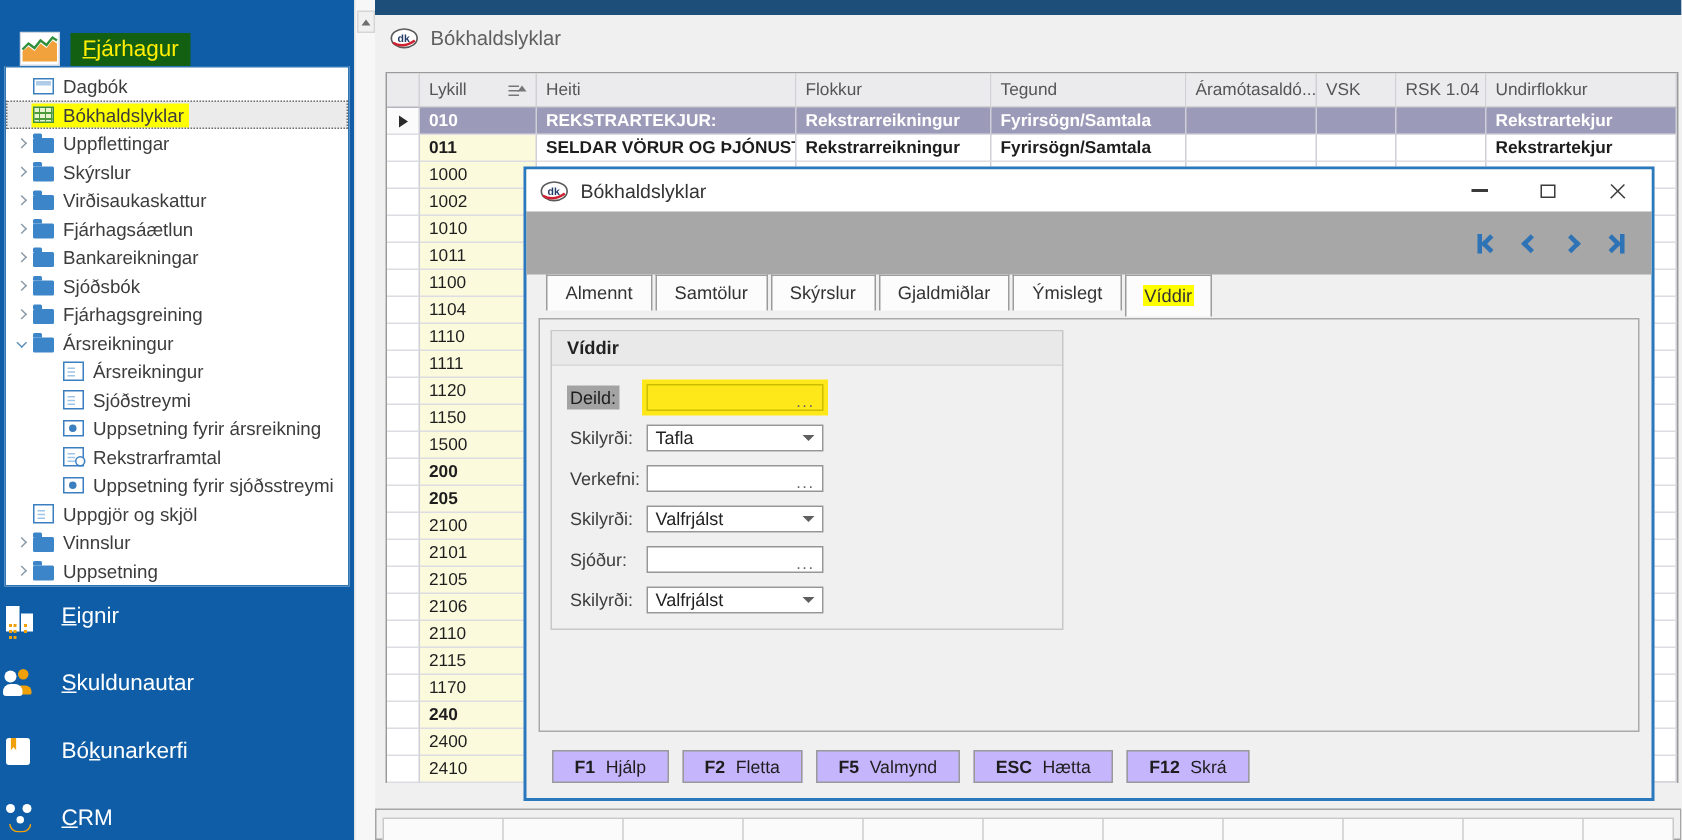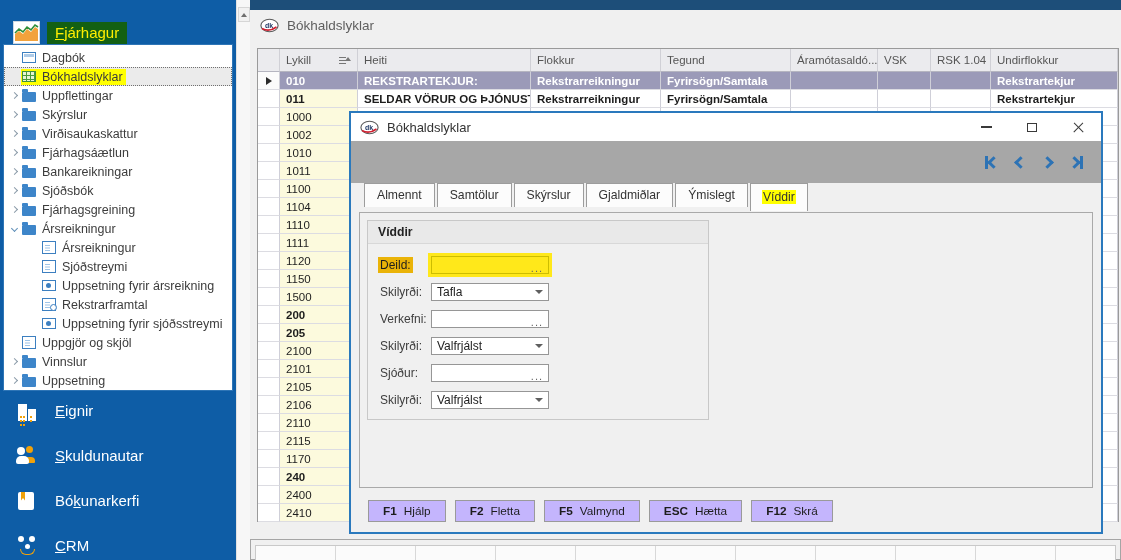--- a/index.html
+++ b/index.html
@@ -34,21 +34,21 @@
   .ti[data-icon="folder"]::before { content:""; position:absolute; top:-3px; left:0; width:6px; height:3px; background:#3d85c9; border-radius:1px 1px 0 0; }
   .ti[data-icon="document"],.ti[data-icon="doc-search"] { width:10px; height:13px; background:#fff; border:1px solid #3c7fc0; }
   .ti[data-icon="document"]::before,.ti[data-icon="doc-search"]::before { content:""; position:absolute; left:1.5px; top:2.5px; width:5px; height:1.2px;
     background:#9ec4e8; box-shadow:0 2.5px #9ec4e8,0 5px #9ec4e8; }
   .ti[data-icon="doc-search"]::after { content:""; position:absolute; right:-2px; bottom:-1px; width:5px; height:5px;
     border:1.4px solid #3c7fc0; border-radius:50%; background:rgba(255,255,255,.85); }
   .ti[data-icon="settings-view"] { width:13px; height:11px; background:#fff; border:1px solid #3c7fc0; }
   .ti[data-icon="settings-view"]::before { content:""; position:absolute; left:2.5px; top:2px; width:5px; height:5px; background:#3c7fc0; border-radius:50%; }
 
   .modules { position:absolute; left:0; top:388px; width:236px; }
-  .module-item { display:flex; align-items:center; height:45px; padding-left:16px; color:#fff; font-size:15px; cursor:pointer; }
+  .module-item { display:flex; align-items:center; height:45px; padding-left:2px; color:#fff; font-size:15px; cursor:pointer; }
   .module-item .lbl { margin-left:15px; }
   .module-item .key { text-decoration:underline; }
   .mi { position:relative; width:24px; height:22px; flex:0 0 24px; }
   .mi i { position:absolute; }
   .mi[data-icon="building"] .t1 { left:2px; bottom:1px; width:9px; height:17px; background:#fff; }
   .mi[data-icon="building"] .t2 { left:12px; bottom:1px; width:8px; height:12px; background:#fff; }
   .mi[data-icon="building"] .t3 { left:4px; bottom:4px; width:2px; height:2px; background:#f0a10a;
     box-shadow:3px 0 #f0a10a,0 4px #f0a10a,3px 4px #f0a10a,0 8px #f0a10a,3px 8px #f0a10a,10px 0 #f0a10a,10px 4px #f0a10a; }
   .mi[data-icon="people"] .t1 { left:1px; top:2px; width:8px; height:8px; background:#fff; border-radius:50%; }
   .mi[data-icon="people"] .t2 { left:10px; top:1px; width:7px; height:7px; background:#f0a10a; border-radius:50%; }
@@ -125,21 +125,21 @@
   .tab.active .lbl { background:#ffff00; }
 
   .d-panel { margin:0 8px; height:276px; border:1px solid #a9a9a9; background:#f0f0f0; }
   .groupbox { margin:7px; width:342px; height:200px; border:1px solid #c8c8c8; background:#f0f0f0; }
   .gb-header { height:23px; background:#e9e9e9; border-bottom:1px solid #d8d8d8; display:flex; align-items:center;
     padding-left:10px; font-weight:bold; font-size:12.2px; color:#222; }
   .gb-body { padding:12px 0 0 10px; }
   .frow { display:flex; align-items:center; margin-bottom:9px; height:18px; }
   .flabel { width:53px; font-size:12px; color:#3d3d3d; flex:0 0 53px; }
   .flabel span { padding:1px 2px; }
-  .frow.hl .flabel span { background:#eab308; color:#1d1d1d; }
+  .frow.hl .flabel span { background:#a3a3a3; color:#1d1d1d; }
   .fctl { width:118px; height:18px; border:1px solid #969696; background:#fff; display:flex; align-items:center;
     font-size:12px; color:#222; padding:0 5px; position:relative; }
   .frow.hl .fctl { background:#ffe81a; border-color:#cdbd00; box-shadow:0 0 0 3px #ffe81a; }
   .fctl .dots { display:none; margin-left:auto; color:#666; font-size:11px; letter-spacing:1px; line-height:6px; align-self:flex-start; margin-top:8px; }
   .fctl.is-lookup .dots { display:block; }
   .fctl .sel-caret { display:none; margin-left:auto; width:0; height:0;
     border-left:4px solid transparent; border-right:4px solid transparent; border-top:4.5px solid #5f5f5f; }
   .fctl.is-select .sel-caret { display:block; }
 
   .d-buttons { display:flex; gap:9px; margin:12px 0 0 17px; }

